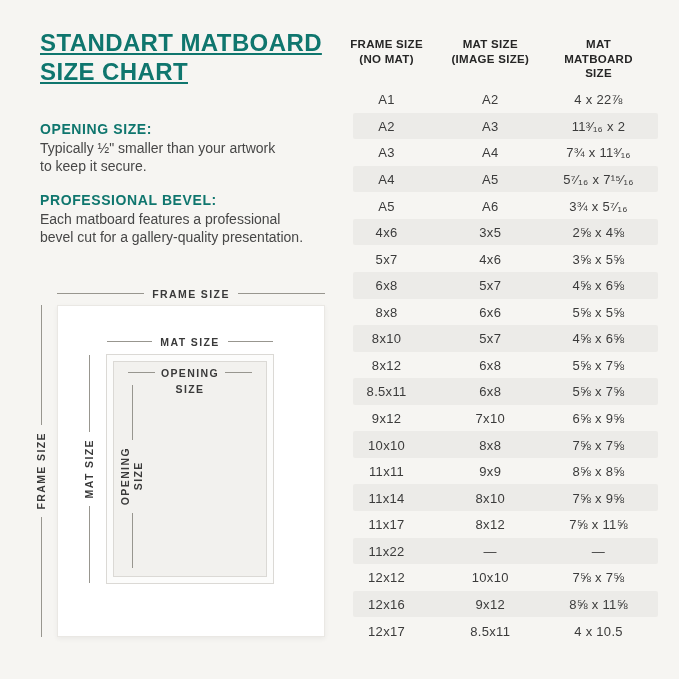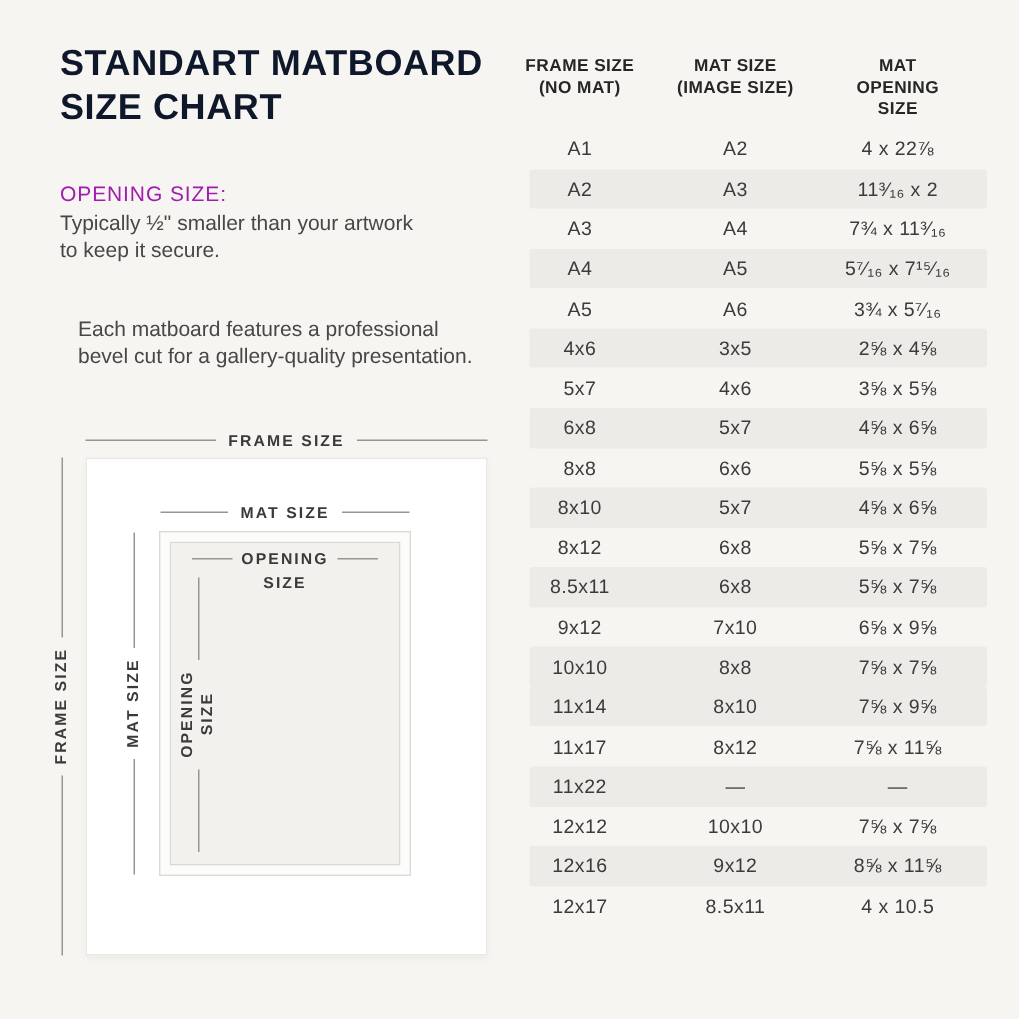--- a/index.html
+++ b/index.html
@@ -9,34 +9,34 @@
     font-family:"Liberation Sans","DejaVu Sans",sans-serif;
     color:#1c1c1c;
     overflow:hidden;
   }
   #canvas{position:relative;width:679px;height:679px;}
 
   
   .title{
     position:absolute;left:40px;top:28px;width:300px;
     font-size:24px;line-height:29px;font-weight:700;
-    letter-spacing:0.4px;color:#0f172a;white-space:pre-line;
+    letter-spacing:0.4px;color:#0f766e;white-space:pre-line;text-decoration:underline;
   }
   .sec-heading{
     position:absolute;left:40px;width:300px;
-    font-size:14px;font-weight:400;letter-spacing:0.6px;color:#a21caf;
+    font-size:14px;font-weight:700;letter-spacing:0.6px;color:#0f766e;
   }
   .sec-body{
     position:absolute;left:40px;width:305px;
     font-size:14px;line-height:18px;color:#474747;white-space:pre-line;
   }
   .h-opening{top:121px;}
   .b-opening{top:139px;}
   .h-bevel{top:192px;}
-  .b-bevel{top:210px;margin-left:12px;}
+  .b-bevel{top:210px;}
 
   
   .dim-label{
     font-size:10.5px;font-weight:700;letter-spacing:1.4px;
     color:#3a3a3a;white-space:nowrap;
   }
   .h-ind{position:absolute;display:flex;align-items:center;height:13px;}
   .h-ind .line{flex:1;height:1px;background:#98968f;}
   .h-ind .dim-label{padding:0 8px;}
   .v-ind{position:absolute;display:flex;flex-direction:column;align-items:center;}
@@ -89,20 +89,21 @@
 
 <div id="canvas">
 
   <div class="title">STANDART MATBOARD
 SIZE CHART</div>
 
   <div class="sec-heading h-opening">OPENING SIZE:</div>
   <div class="sec-body b-opening">Typically ½" smaller than your artwork
 to keep it secure.</div>
 
+  <div class="sec-heading h-bevel">PROFESSIONAL BEVEL:</div>
   <div class="sec-body b-bevel">Each matboard features a professional
 bevel cut for a gallery-quality presentation.</div>
 
   <div>
 
     <div class="h-ind" style="left:57px;top:287px;width:268px;">
       <div class="line"></div>
       <span class="dim-label">FRAME SIZE</span>
       <div class="line"></div>
     </div>
@@ -150,21 +151,21 @@
     </div>
 
   </div>
 
   <div class="table">
     <div class="thead">
       <span class="th c1">FRAME SIZE
 (NO MAT)</span>
       <span class="th c2">MAT SIZE
 (IMAGE SIZE)</span>
-      <span class="th c3">MAT OPENING
+      <span class="th c3">MAT MATBOARD
 SIZE</span>
     </div>
     <div class="tbody">
 
     <div class="trow">
         <span class="td c1">A1</span>
         <span class="td c2">A2</span>
         <span class="td c3">4 x 22⅞</span>
       </div>
         <div class="trow alt">
@@ -225,20 +226,25 @@
         <div class="trow">
         <span class="td c1">9x12</span>
         <span class="td c2">7x10</span>
         <span class="td c3">6⅝ x 9⅝</span>
       </div>
         <div class="trow alt">
         <span class="td c1">10x10</span>
         <span class="td c2">8x8</span>
         <span class="td c3">7⅝ x 7⅝</span>
       </div>
+        <div class="trow">
+        <span class="td c1">11x11</span>
+        <span class="td c2">9x9</span>
+        <span class="td c3">8⅝ x 8⅝</span>
+      </div>
         <div class="trow alt">
         <span class="td c1">11x14</span>
         <span class="td c2">8x10</span>
         <span class="td c3">7⅝ x 9⅝</span>
       </div>
         <div class="trow">
         <span class="td c1">11x17</span>
         <span class="td c2">8x12</span>
         <span class="td c3">7⅝ x 11⅝</span>
       </div>

